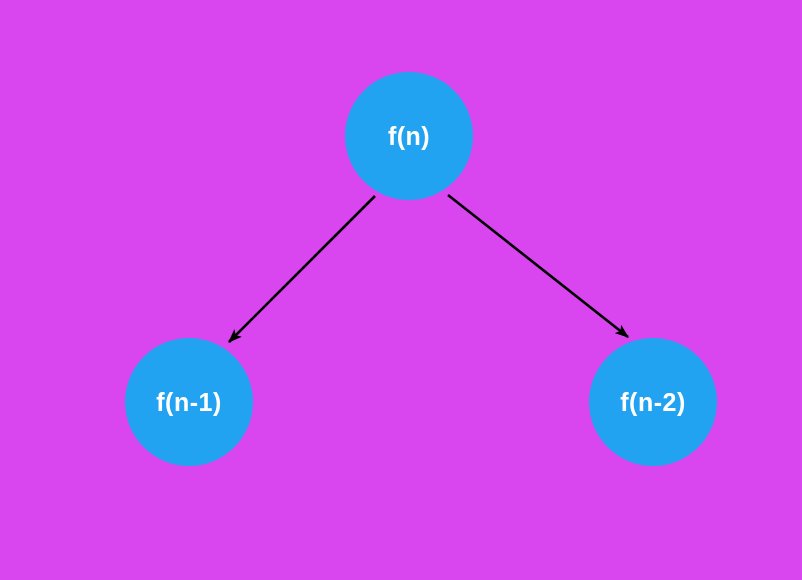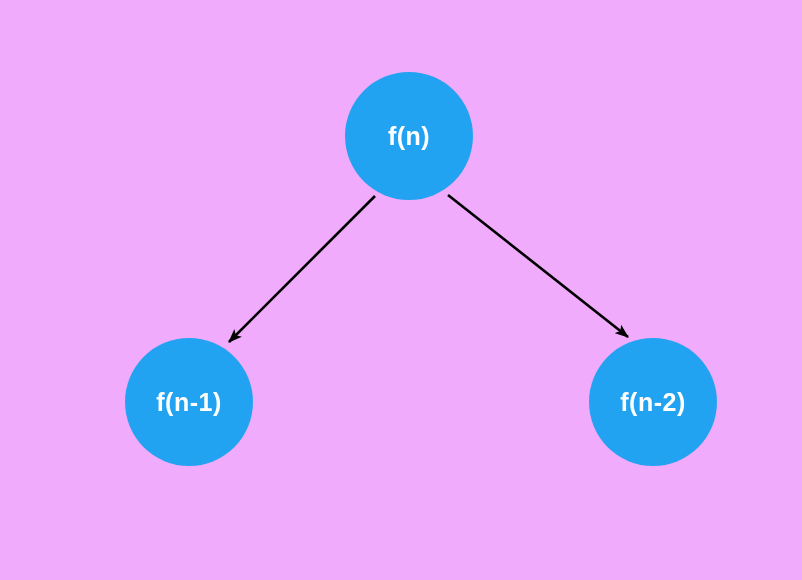--- a/index.html
+++ b/index.html
@@ -5,21 +5,21 @@
   html, body {
     margin: 0;
     padding: 0;
     background: #ffffff;
     font-family: "Liberation Sans", sans-serif;
   }
   .canvas {
     position: relative;
     width: 802px;
     height: 580px;
-    background: #f0abfc;
+    background: #d946ef;
     overflow: hidden;
   }
   svg {
     display: block;
   }
   .node-label {
     font-family: "Liberation Sans", "DejaVu Sans", sans-serif;
     font-weight: bold;
     font-size: 25px;
     letter-spacing: 0.5px;

